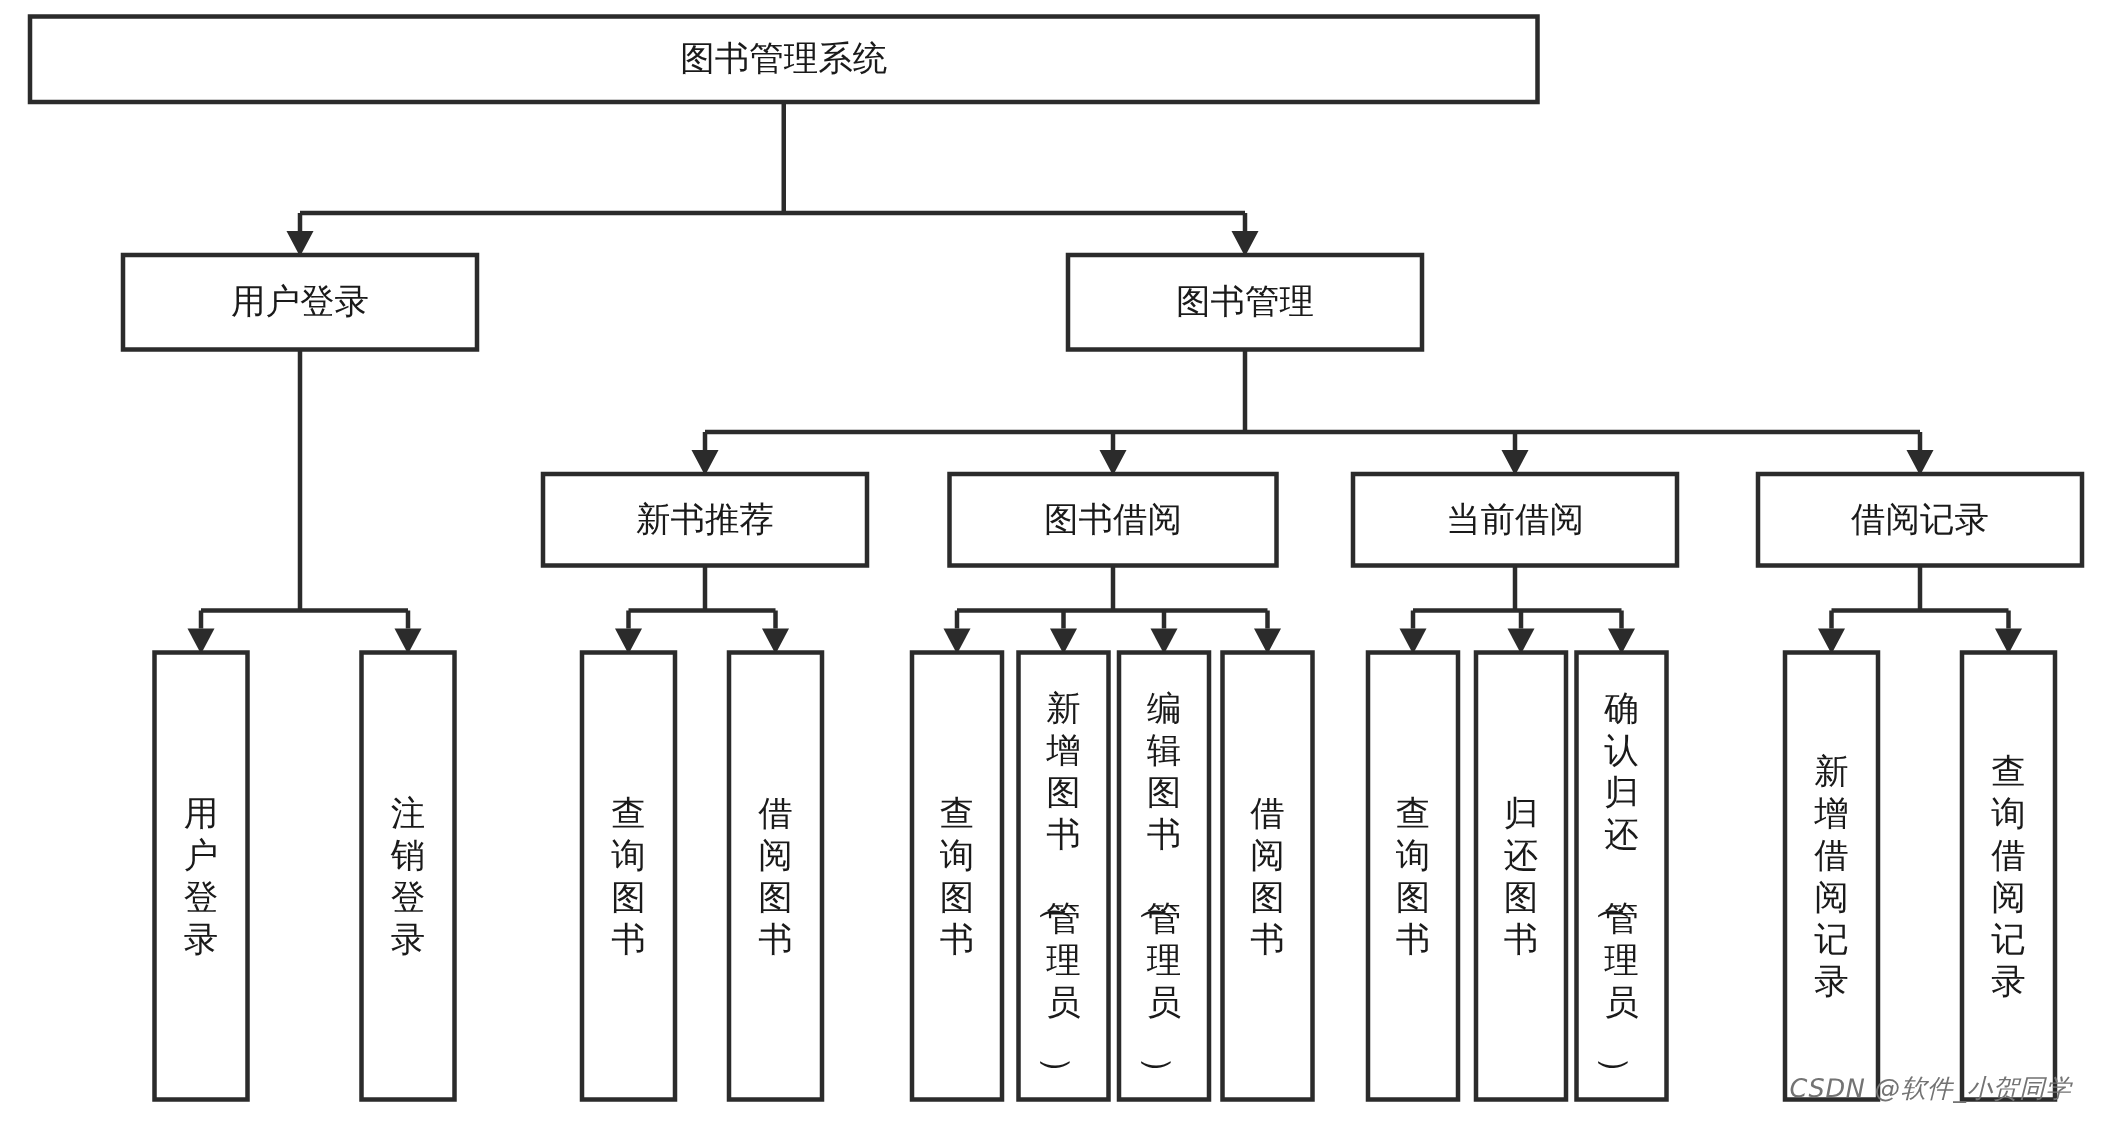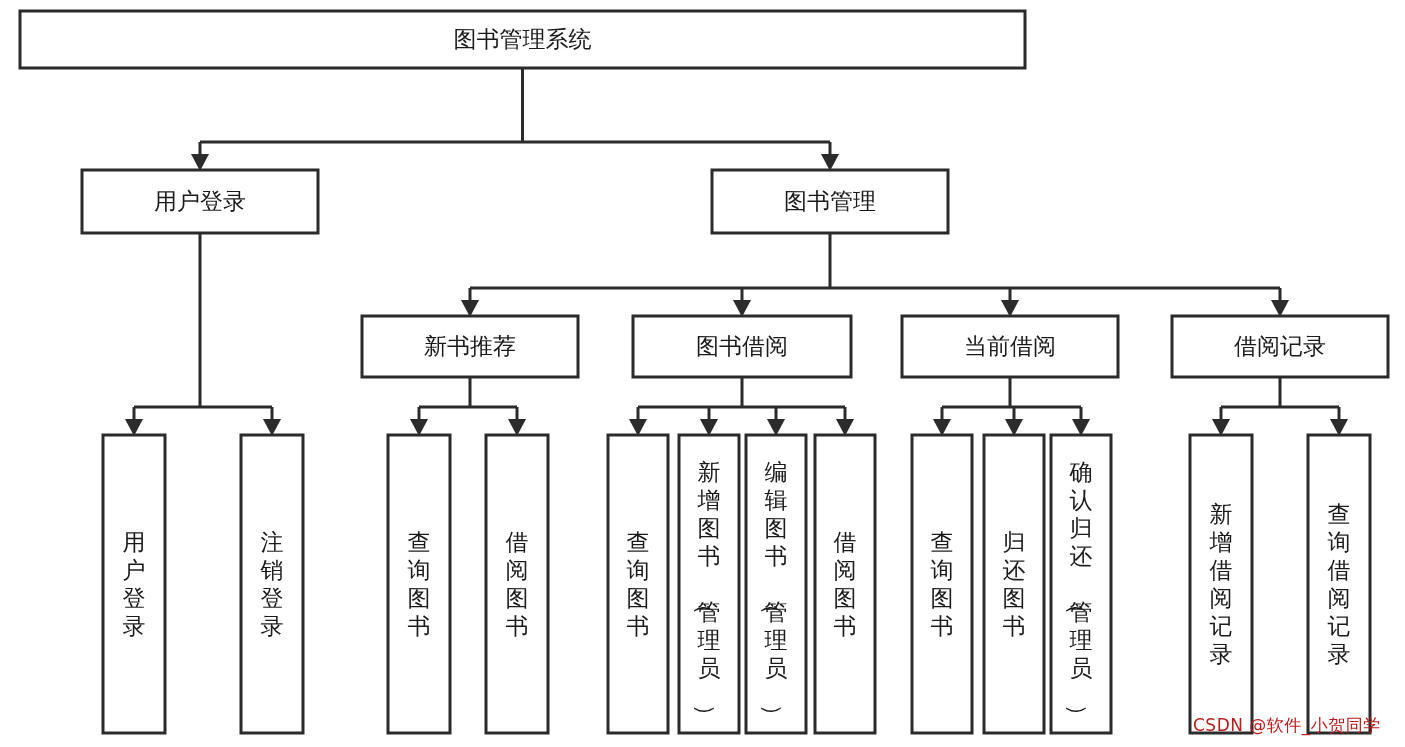--- a/index.html
+++ b/index.html
@@ -16,22 +16,22 @@
     font-family:"DejaVu Sans","Liberation Sans",sans-serif;
     font-size:23px;fill:#1a1a1a;text-anchor:middle;dominant-baseline:middle;
   }
   .node-label-v{
     font-family:"DejaVu Sans","Liberation Sans",sans-serif;
     font-size:23px;fill:#1a1a1a;text-anchor:middle;
   }
   .watermark{
     position:absolute;
     font-family:"DejaVu Sans","Liberation Sans",sans-serif;
-    font-size:17px;color:#b91c1c;white-space:nowrap;
-    left:1193px;top:714px;letter-spacing:0.5px;
+    font-size:17px;color:#737373;white-space:nowrap;
+    left:1193px;top:714px;letter-spacing:0.5px;font-style:italic;
   }
 </style>
 </head>
 <body>
 
 <div id="diagram-root">
 
   <svg id="flow" viewBox="0 0 1405 747">
     <g id="edges-layer">
         <path d="M 522.5 68 L 522.5 142" class="conn"></path>

